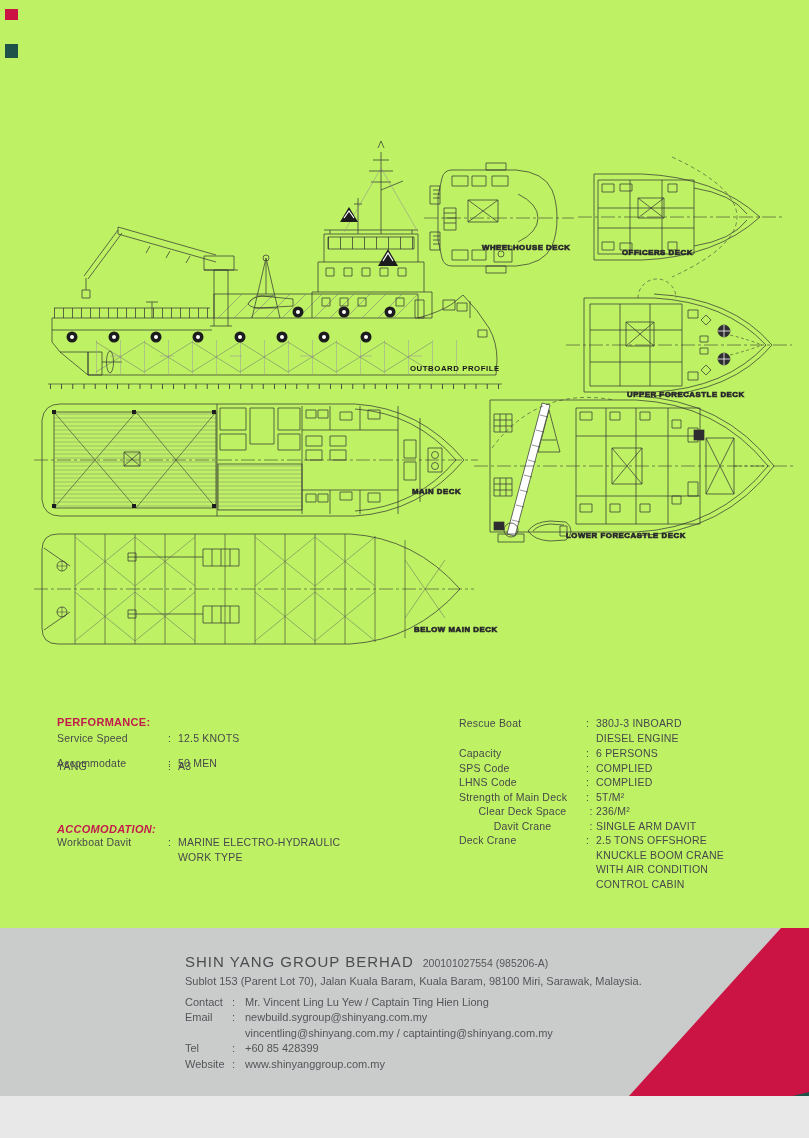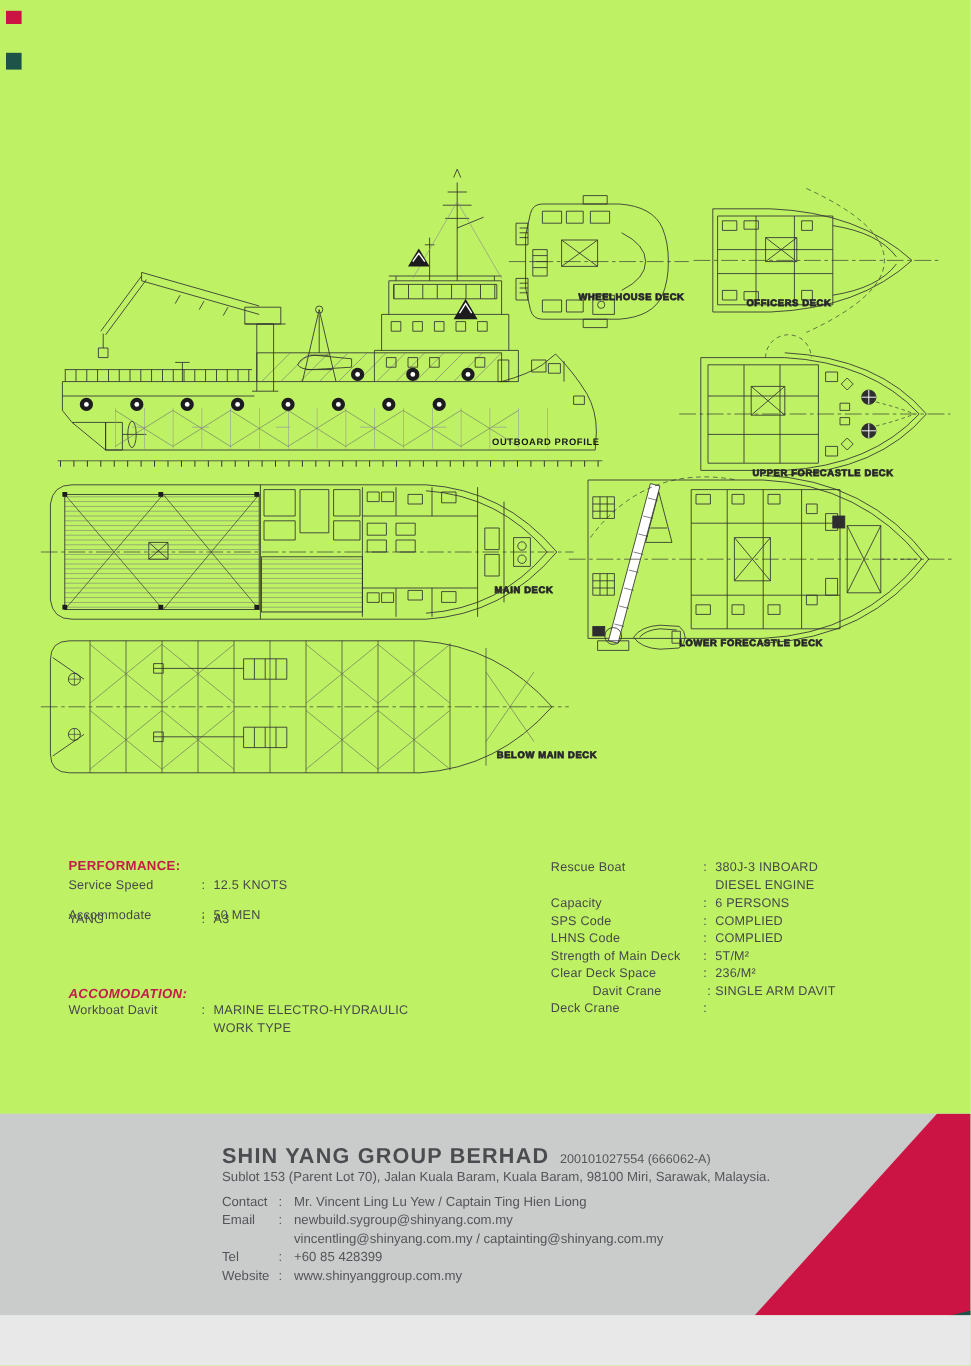--- a/index.html
+++ b/index.html
@@ -25,21 +25,21 @@
   
   .footer-band{position:absolute;left:0;top:928px;width:809px;height:210px;background:#CACCCB;}
   .tri{position:absolute;left:0;top:928px;width:809px;height:210px;}
   .tri-crimson{background:#CB1443;clip-path:polygon(591px 210px,781px 0px,809px 0px,809px 210px);}
   .tri-teal{background:#1D5348;clip-path:polygon(622px 210px,809px 164px,809px 210px);}
   .logo{position:absolute;left:52px;top:952px;width:97px;height:97px;background:#007A53;
         display:flex;align-items:center;justify-content:center;}
   .logo span{font-family:"DejaVu Sans",sans-serif;font-size:50px;font-weight:800;color:#CB1443;
              letter-spacing:-6px;transform:translateX(-3px);}
   .f-company{position:absolute;left:185px;top:953px;white-space:nowrap;}
-  .f-name{font-size:18px;font-weight:bold;color:#4B4C4F;letter-spacing:1px;}
+  .f-name{font-size:15px;font-weight:normal;color:#4B4C4F;letter-spacing:1px;}
   .f-reg{font-size:10.5px;color:#55565A;margin-left:9px;}
   .f-address{position:absolute;left:185px;top:975px;font-size:11px;color:#54555A;white-space:nowrap;}
   .f-rows{position:absolute;left:185px;top:995px;font-size:11px;color:#54555A;line-height:15.45px;}
   .f-row{white-space:nowrap;}
   .f-lab{display:inline-block;width:47px;}
   .f-col{display:inline-block;width:13px;}
 </style>
 </head>
 <body>
 
@@ -287,37 +287,37 @@
   </div>
   <div class="srow colR" style="left:422px;top:760.5px;">
     <span class="lab">SPS Code</span><span class="col">:</span><span class="val"><span class="ln">COMPLIED</span></span>
   </div>
   <div class="srow colR" style="left:422px;top:775px;">
     <span class="lab">LHNS Code</span><span class="col">:</span><span class="val"><span class="ln">COMPLIED</span></span>
   </div>
   <div class="srow colR" style="left:422px;top:789.5px;">
     <span class="lab">Strength of Main Deck</span><span class="col">:</span><span class="val"><span class="ln">5T/M²</span></span>
   </div>
-  <div class="srow colR" style="left:422px;top:804px;">
+  <div class="srow colR" style="left:422px;top:804px;text-align:center;">
     <span class="lab">Clear Deck Space</span><span class="col">:</span><span class="val"><span class="ln">236/M²</span></span>
   </div>
   <div class="srow colR" style="left:422px;top:818.5px;text-align:center;">
     <span class="lab">Davit Crane</span><span class="col">:</span><span class="val"><span class="ln">SINGLE ARM DAVIT</span></span>
   </div>
   <div class="srow colR" style="left:422px;top:833px;">
-    <span class="lab">Deck Crane</span><span class="col">:</span>
+    <span class="lab">Deck Crane</span><span class="col">:</span><span class="val"><span class="ln" style="display:block">2.5 TONS OFFSHORE</span><span class="ln" style="display:block">KNUCKLE BOOM CRANE</span><span class="ln" style="display:block">WITH AIR CONDITION</span><span class="ln" style="display:block">CONTROL CABIN</span></span>
   </div>
 
   <div class="footer-band"></div>
   <div class="tri tri-crimson"></div>
   <div class="tri tri-teal"></div>
 
 
   <div class="f-company">
-    <span class="f-name">SHIN YANG GROUP BERHAD</span><span class="f-reg">200101027554 (666062-A)</span>
+    <span class="f-name">SHIN YANG GROUP BERHAD</span><span class="f-reg">200101027554 (985206-A)</span>
   </div>
   <div class="f-address">Sublot 153 (Parent Lot 70), Jalan Kuala Baram, Kuala Baram, 98100 Miri, Sarawak, Malaysia.</div>
 
   <div class="f-rows">
     <div class="f-row">
       <span class="f-lab">Contact</span><span class="f-col">:</span><span>Mr. Vincent Ling Lu Yew / Captain Ting Hien Liong</span>
     </div>
     <div class="f-row">
       <span class="f-lab">Email</span><span class="f-col">:</span><span>newbuild.sygroup@shinyang.com.my</span>
     </div>

